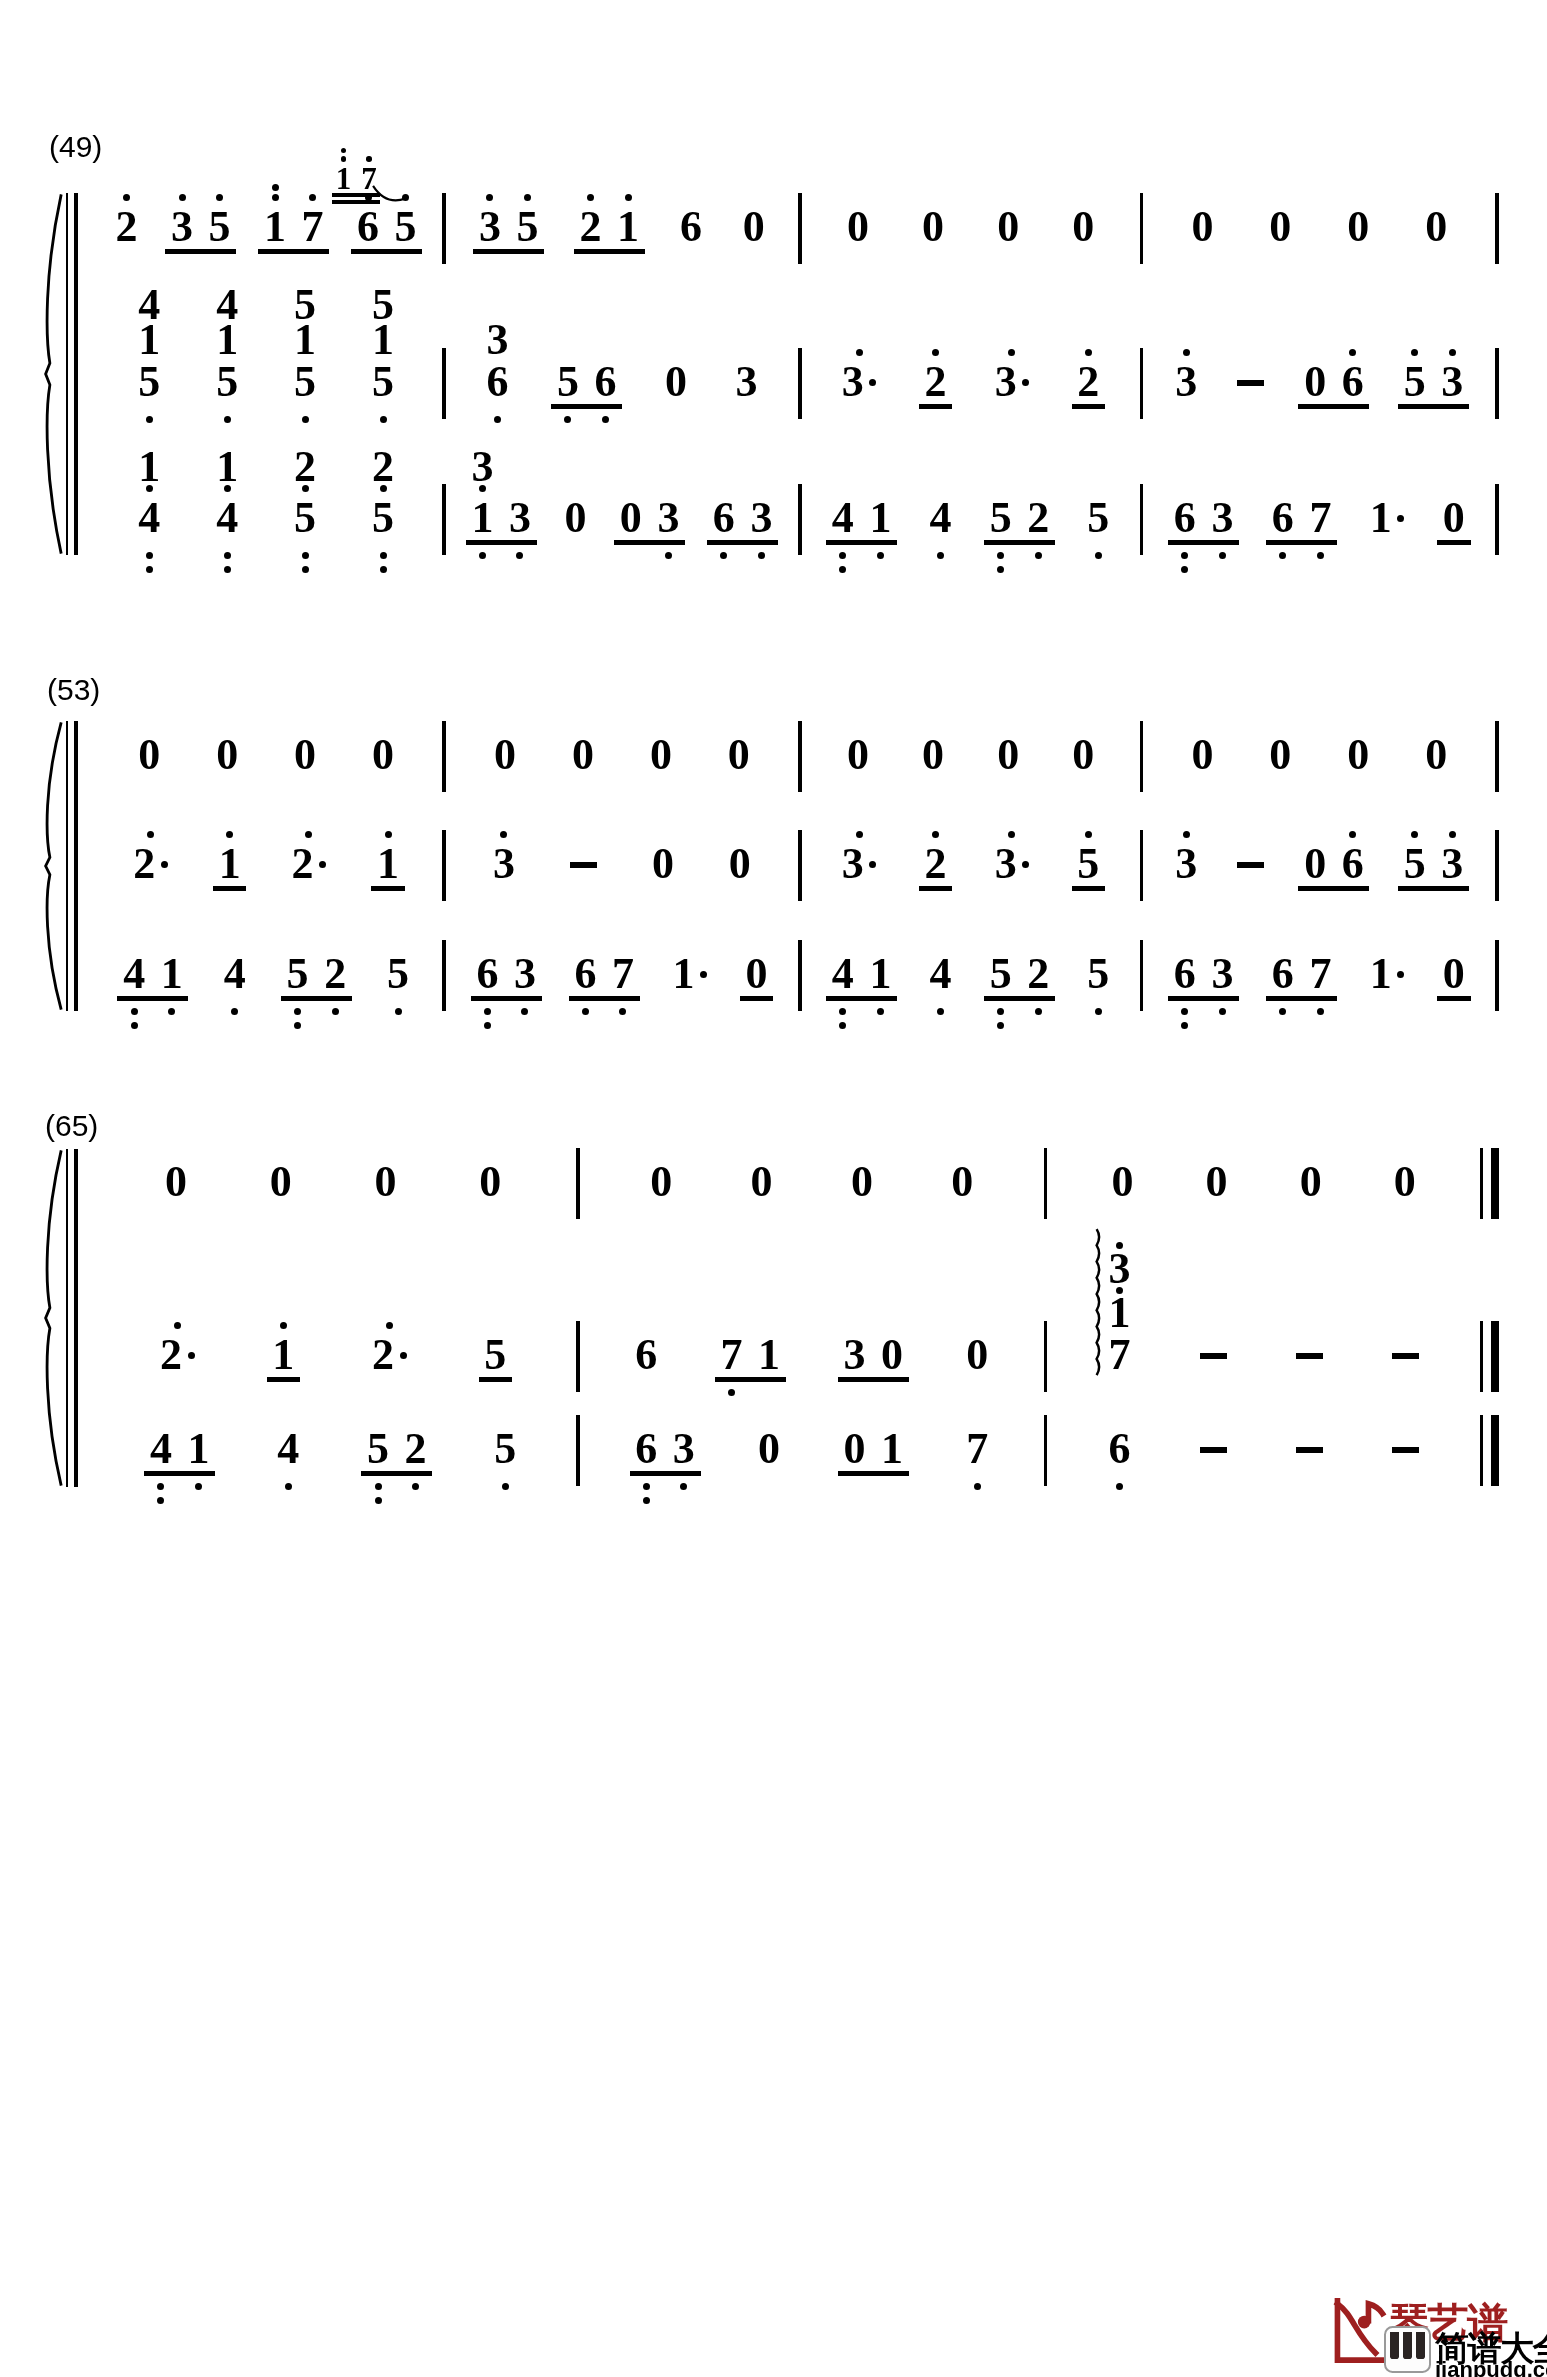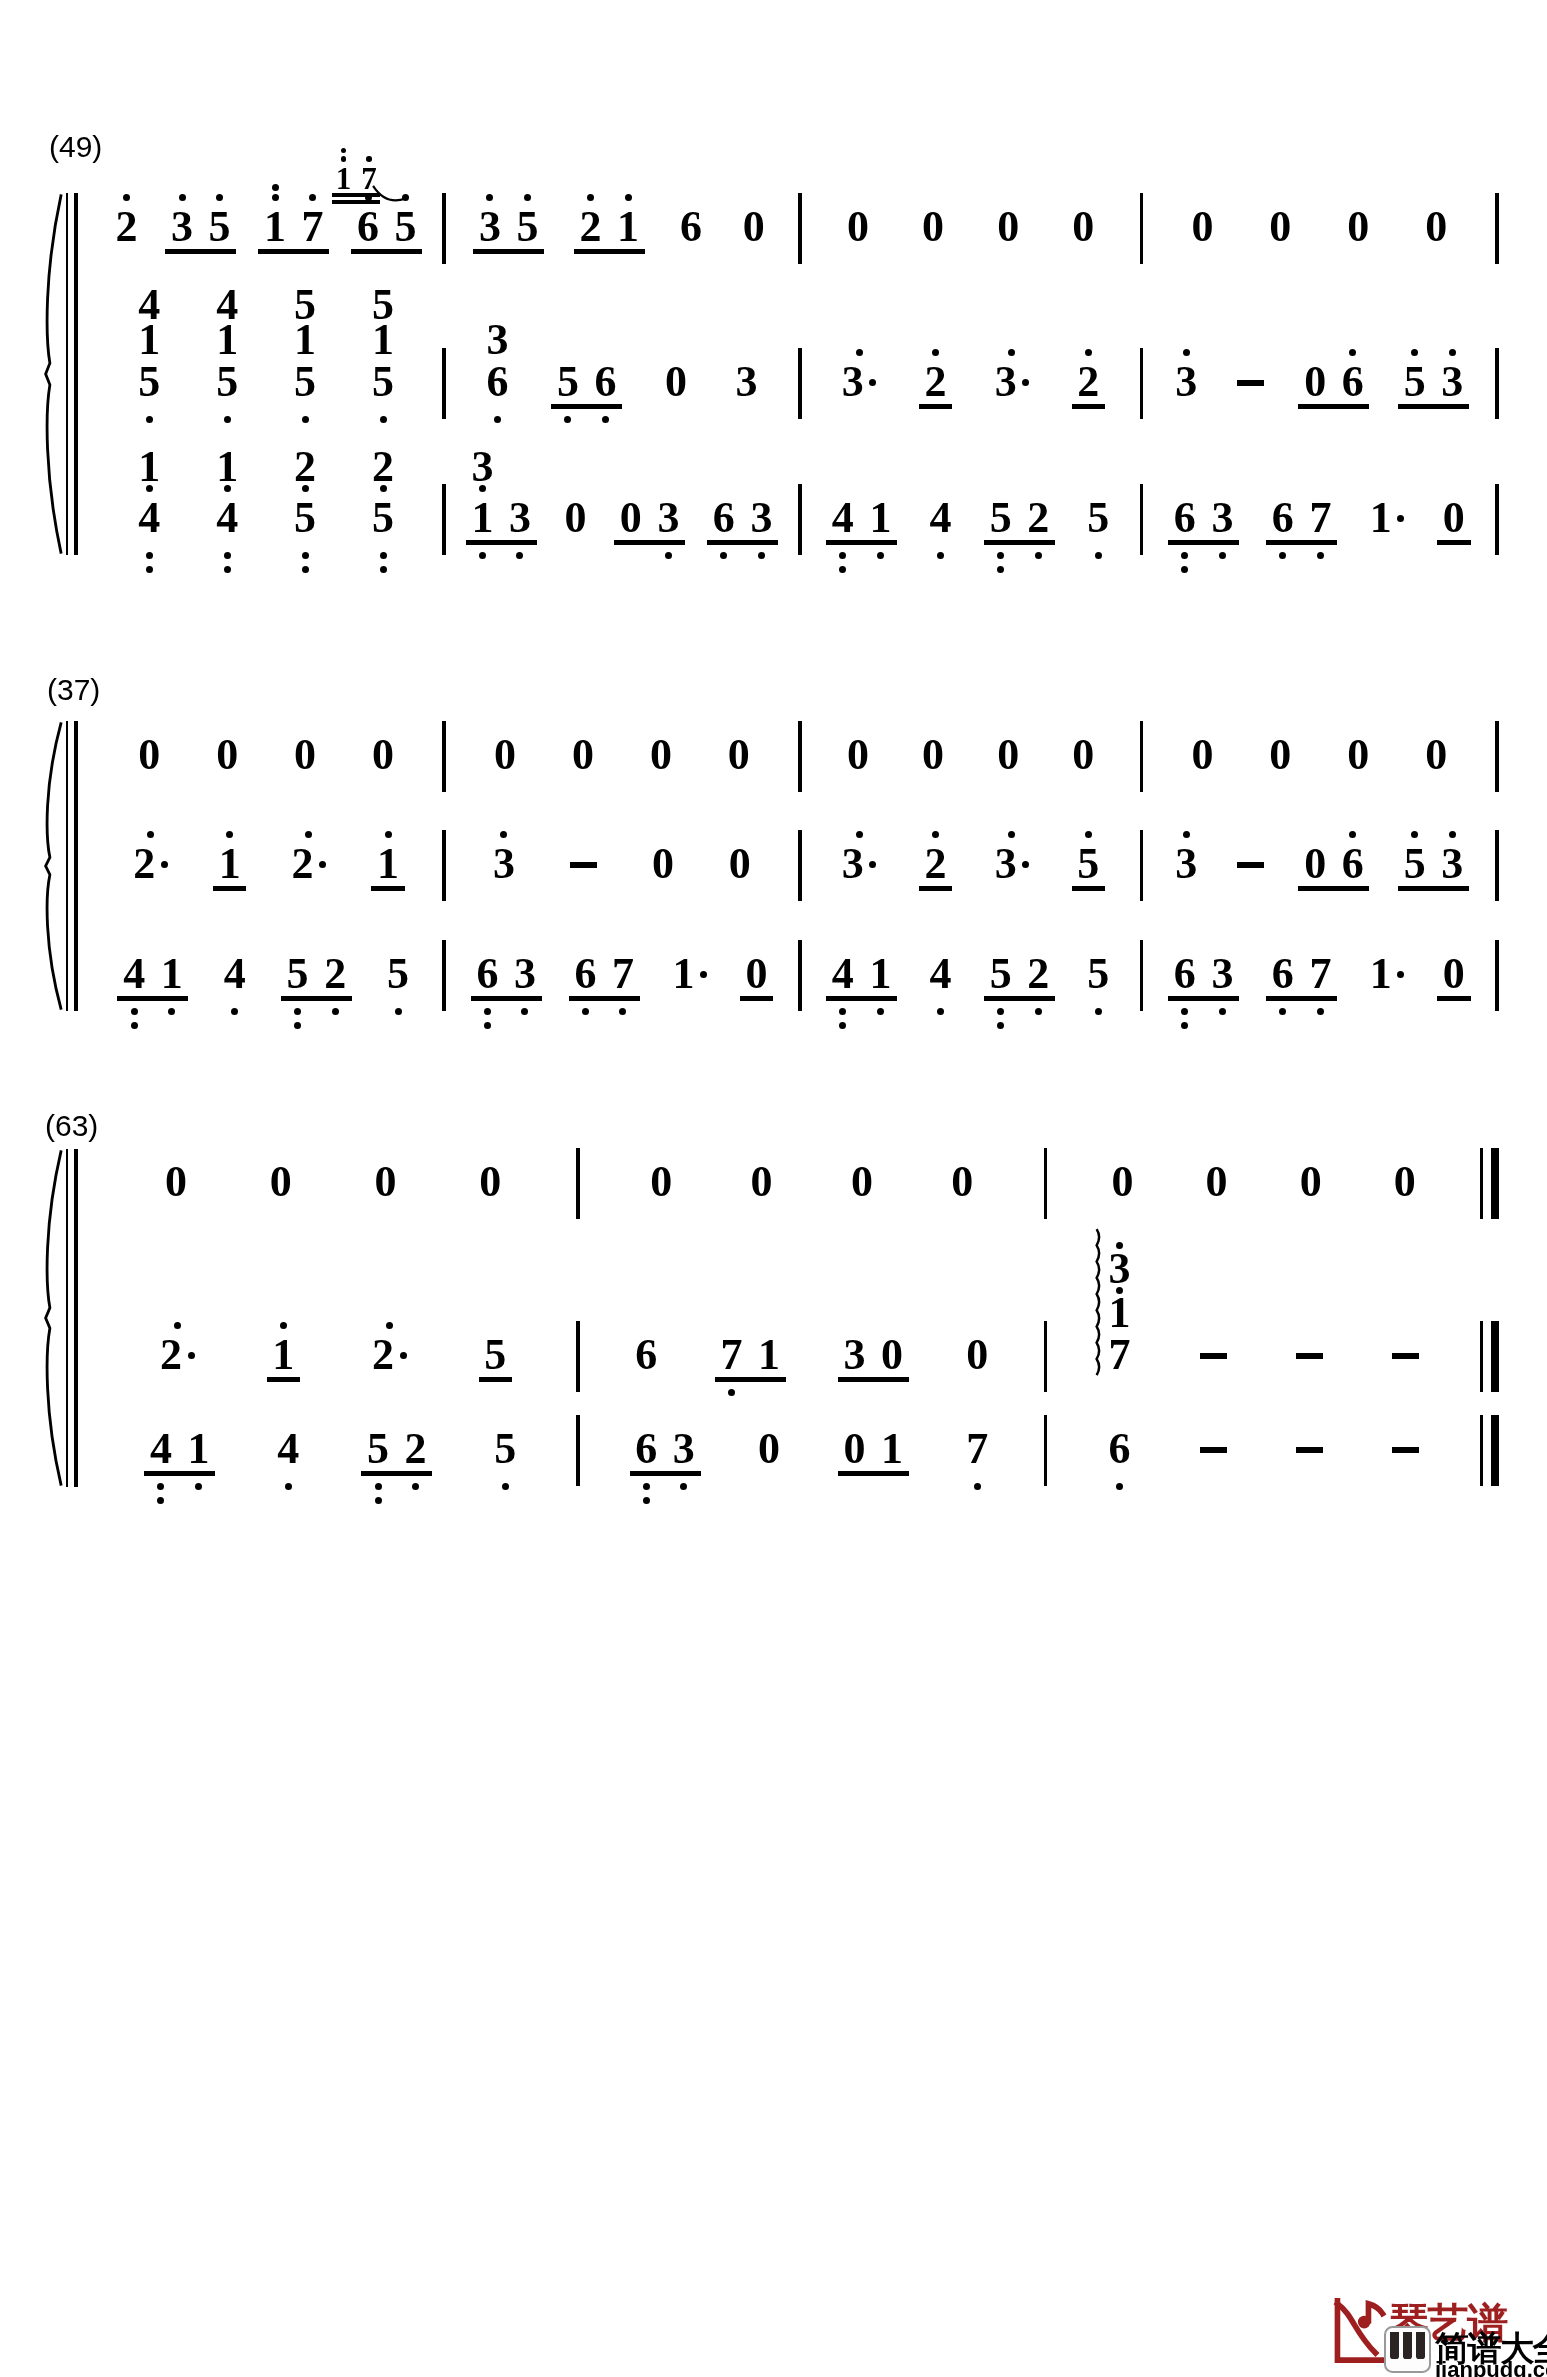--- a/index.html
+++ b/index.html
@@ -710,21 +710,21 @@
               <div class="dn" style="grid-area: 4 / 1;"></div>
               <div class="beams" style="grid-area: 3 / 1 / auto / 2;">
                 <i></i>
               </div>
             </div>
           </div>
           <div class="bar"></div>
         </div>
       </div>
       <div class="system" style="top: 664px; height: 395px;">
-        <div class="syslabel" style="left: 47px; top: 8.5px;">(37)</div>
+        <div class="syslabel" style="left: 47px; top: 8.5px;">(53)</div>
         <svg class="brace" width="30" height="290" style="top: 57px;" viewBox="0 0 42 410">
           <path d="M34 2 C10 90.2 12 164 18 192.7 L12 205 L18 217.3 C12 246 10 319.8 34 408" fill="none" stroke="#000" stroke-width="4"></path>
         </svg>
         <div class="sysbar" style="top: 57px; height: 290px;"></div>
         <div class="vrow" style="top: -26px;">
           <div class="measure" style="flex: 1 1 0px;">
             <div class="ng">
               <div class="up" style="grid-area: 1 / 1;"></div>
               <div class="dg" style="grid-area: 2 / 1;">
                 <span class="dtext">0</span>
@@ -1267,21 +1267,21 @@
               <div class="dn" style="grid-area: 4 / 1;"></div>
               <div class="beams" style="grid-area: 3 / 1 / auto / 2;">
                 <i></i>
               </div>
             </div>
           </div>
           <div class="bar"></div>
         </div>
       </div>
       <div class="system" style="top: 1109px; height: 438px;">
-        <div class="syslabel" style="left: 45px; top: 0px;">(63)</div>
+        <div class="syslabel" style="left: 45px; top: 0px;">(65)</div>
         <svg class="brace" width="30" height="338" style="top: 40px;" viewBox="0 0 42 478">
           <path d="M34 2 C10 105.16 12 191.20000000000002 18 224.66 L12 239 L18 253.34 C12 286.8 10 372.84000000000003 34 476" fill="none" stroke="#000" stroke-width="4"></path>
         </svg>
         <div class="sysbar" style="top: 40px; height: 338px;"></div>
         <div class="vrow" style="top: -44px;">
           <div class="measure" style="flex: 1.09 1 0px;">
             <div class="ng">
               <div class="up" style="grid-area: 1 / 1;"></div>
               <div class="dg" style="grid-area: 2 / 1;">
                 <span class="dtext">0</span>

